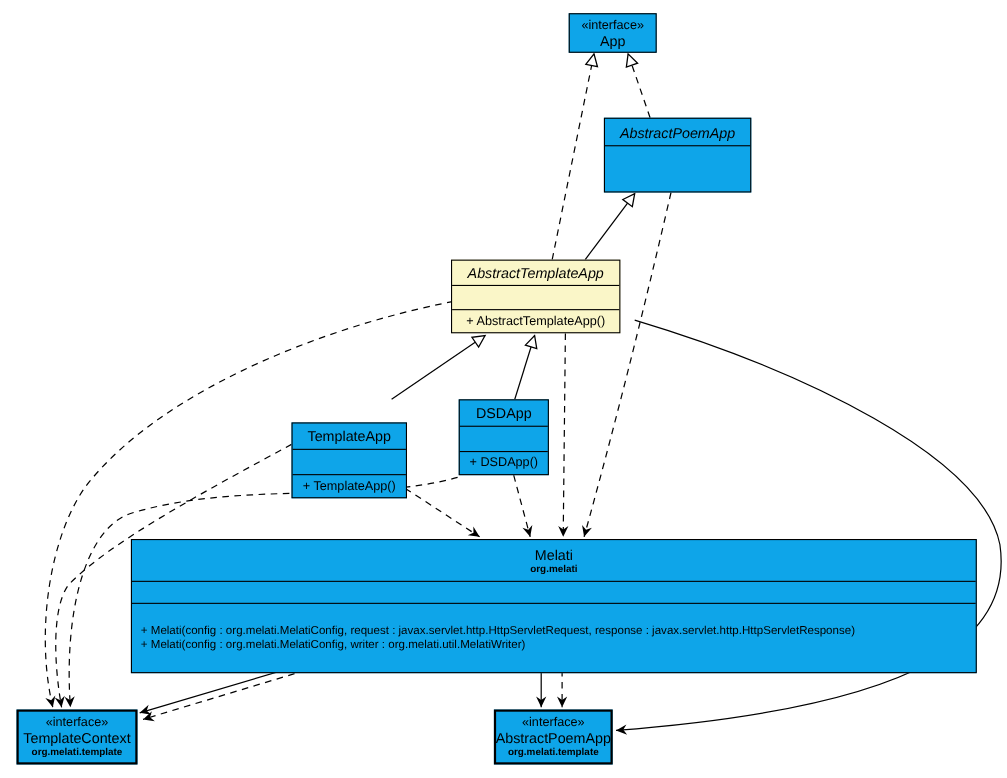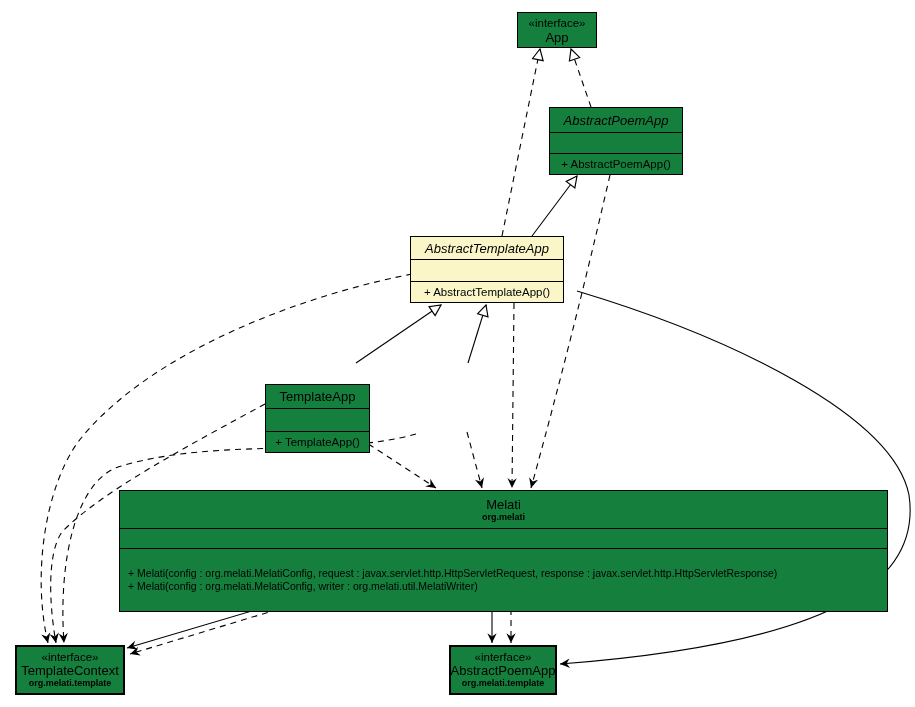--- a/index.html
+++ b/index.html
@@ -2,21 +2,21 @@
 <html><head>
 <meta charset="utf-8">
 <style>
   html,body{margin:0;padding:0;background:#ffffff;}
   #canvas{
     position:relative;width:915px;height:707px;background:#ffffff;overflow:hidden;
     font-family:"Liberation Sans",sans-serif;color:#000;
   }
   #edges{position:absolute;left:0;top:0;z-index:0;}
   .uml-box{
-    position:absolute;z-index:1;background:#15803d;border:1px solid #000;
+    position:absolute;z-index:1;background:#0ea5e9;border:1px solid #000;
     display:flex;flex-direction:column;box-sizing:border-box;
   }
   .uml-box.thick{border-width:2px;}
   .uml-box.highlight{background:#FAF6C8;}
   .hdr{
     display:flex;flex-direction:column;align-items:center;justify-content:center;
     text-align:center;flex:none;
   }
   .stereo{font-size:11.5px;line-height:14px;}
   .title{font-size:13px;line-height:15px;text-align:right;}
@@ -79,23 +79,20 @@
       <div class="stereo">«interface»</div>
       <div class="title">App</div>
     </div>
   </div>
 
   <div class="uml-box" style="left:549px;top:107px;width:134px;height:68px">
     <div class="hdr" style="height:24px">
       <div class="title italic">AbstractPoemApp</div>
     </div>
     <div class="attrs" style="height:20px"></div>
-    <div class="ops center">
-      <div class="method">+ AbstractPoemApp()</div>
-    </div>
   </div>
 
   <div class="uml-box highlight" style="left:410px;top:236px;width:154px;height:67px">
     <div class="hdr" style="height:22px">
       <div class="title italic">AbstractTemplateApp</div>
     </div>
     <div class="attrs" style="height:21px"></div>
     <div class="ops center">
       <div class="method">+ AbstractTemplateApp()</div>
     </div>
@@ -104,20 +101,29 @@
   <div class="uml-box" style="left:265px;top:384px;width:105px;height:69px">
     <div class="hdr" style="height:23px">
       <div class="title">TemplateApp</div>
     </div>
     <div class="attrs" style="height:22px"></div>
     <div class="ops center">
       <div class="method">+ TemplateApp()</div>
     </div>
   </div>
 
+  <div class="uml-box" style="left:417px;top:363px;width:82px;height:69px">
+    <div class="hdr" style="height:23px">
+      <div class="title">DSDApp</div>
+    </div>
+    <div class="attrs" style="height:22px"></div>
+    <div class="ops center">
+      <div class="method">+ DSDApp()</div>
+    </div>
+  </div>
 
   <div class="uml-box" style="left:119px;top:490px;width:769px;height:122px">
     <div class="hdr" style="height:37px">
       <div class="title">Melati</div>
       <div class="pkg">org.melati</div>
     </div>
     <div class="attrs" style="height:19px"></div>
     <div class="ops left small-text">
       <div class="method">+ Melati(config : org.melati.MelatiConfig, request : javax.servlet.http.HttpServletRequest, response : javax.servlet.http.HttpServletResponse)</div>
       <div class="method">+ Melati(config : org.melati.MelatiConfig, writer : org.melati.util.MelatiWriter)</div>

